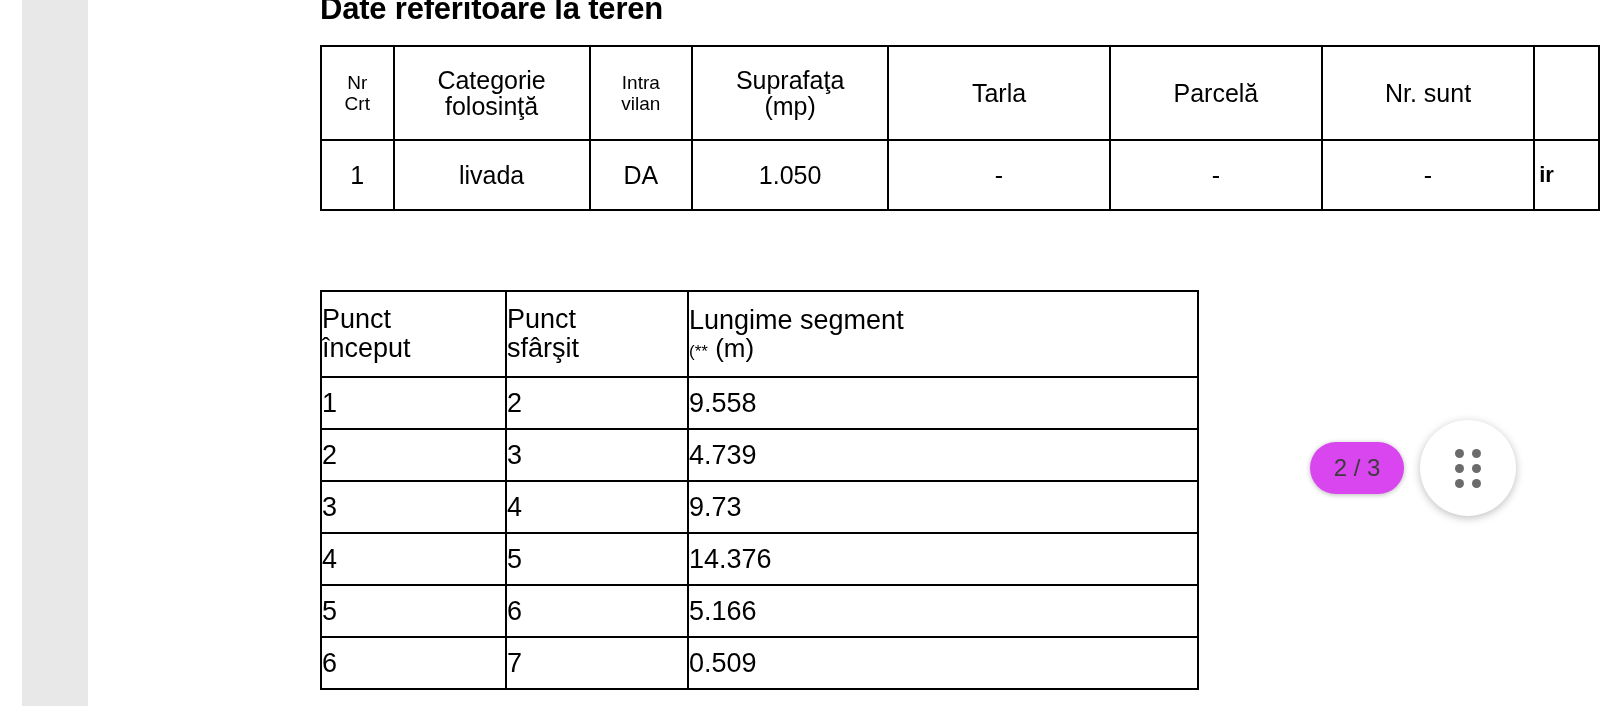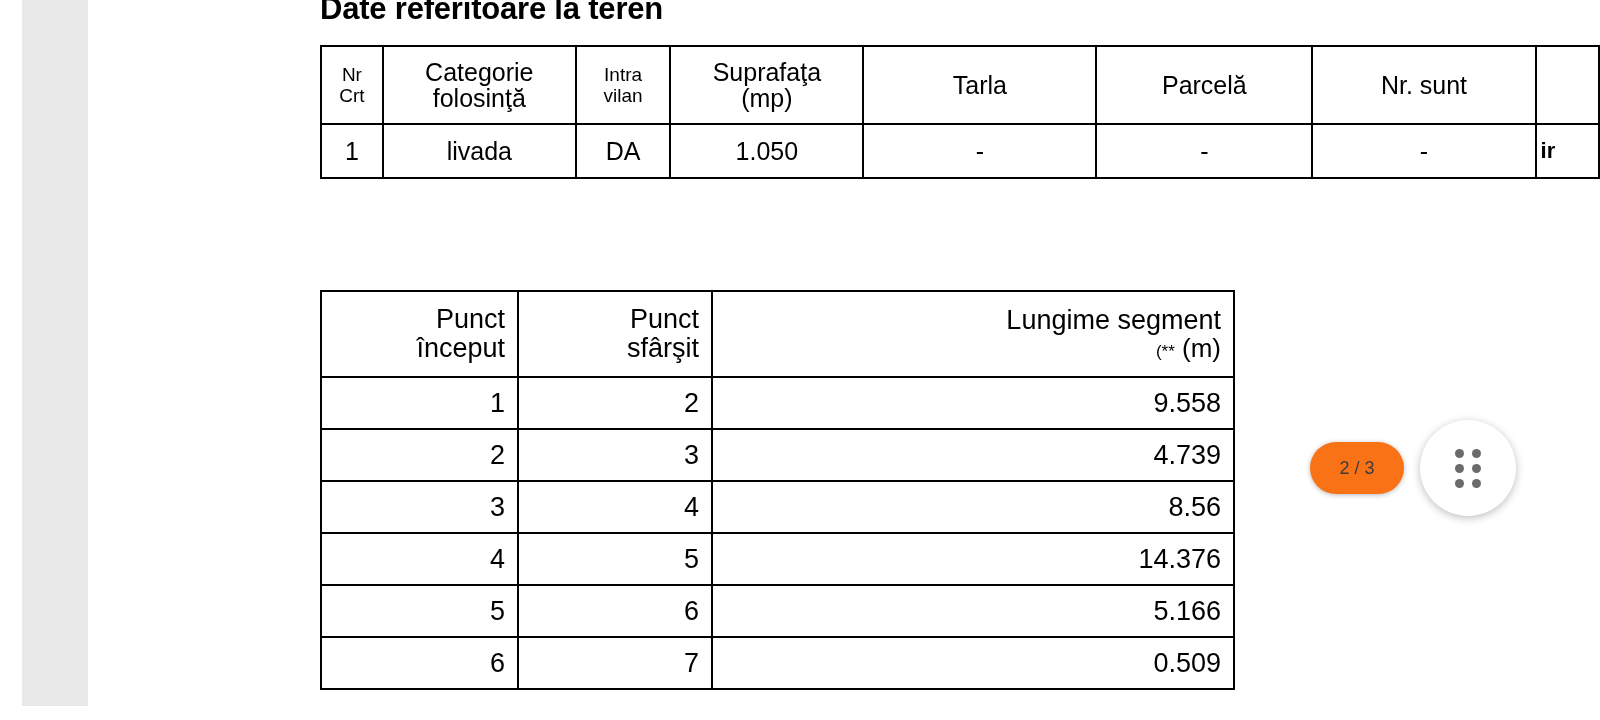--- a/index.html
+++ b/index.html
@@ -86,21 +86,21 @@
     left: 232px;
     top: 45px;
     border-collapse: collapse;
     table-layout: fixed;
   }
   .tbl-teren td, .tbl-teren th {
     border: 2px solid #000;
     text-align: center;
     vertical-align: middle;
     font-weight: normal;
-    padding: 0;
+    padding: 8px;
   }
   .tbl-teren thead td {
     height: 76px;
     font-size: 25px;
     line-height: 1.06;
   }
   .tbl-teren thead td.small {
     font-size: 19px;
     line-height: 1.12;
   }
@@ -127,22 +127,21 @@
   
   .tbl-seg {
     position: absolute;
     left: 232px;
     top: 290px;
     border-collapse: collapse;
     table-layout: fixed;
   }
   .tbl-seg td {
     border: 2px solid #000;
-    padding: 0 12px 0 0;
-    text-align: right;
+    padding: 0 0 0 0;
     vertical-align: middle;
     font-size: 27px;
     font-weight: normal;
   }
   .tbl-seg thead td {
     height: 84px;
     line-height: 1.08;
   }
   .tbl-seg tbody td {
     height: 50px;
@@ -164,26 +163,26 @@
   }
 
   
   .page-indicator {
     position: absolute;
     left: 1222px;
     top: 442px;
     width: 94px;
     height: 52px;
     border-radius: 26px;
-    background: #f97316;
+    background: #d946ef;
     box-shadow: 0 1px 5px rgba(0,0,0,0.28);
     display: flex;
     align-items: center;
     justify-content: center;
-    font-size: 18px;
+    font-size: 24px;
     color: #3c3c3c;
   }
   .fab {
     position: absolute;
     left: 1332px;
     top: 420px;
     width: 96px;
     height: 96px;
     border-radius: 50%;
     background: #ffffff;
@@ -281,21 +280,21 @@
         <td class="s-c">9.558</td>
       </tr>
       <tr>
         <td class="s-a">2</td>
         <td class="s-b">3</td>
         <td class="s-c">4.739</td>
       </tr>
       <tr>
         <td class="s-a">3</td>
         <td class="s-b">4</td>
-        <td class="s-c">8.56</td>
+        <td class="s-c">9.73</td>
       </tr>
       <tr>
         <td class="s-a">4</td>
         <td class="s-b">5</td>
         <td class="s-c">14.376</td>
       </tr>
       <tr>
         <td class="s-a">5</td>
         <td class="s-b">6</td>
         <td class="s-c">5.166</td>

